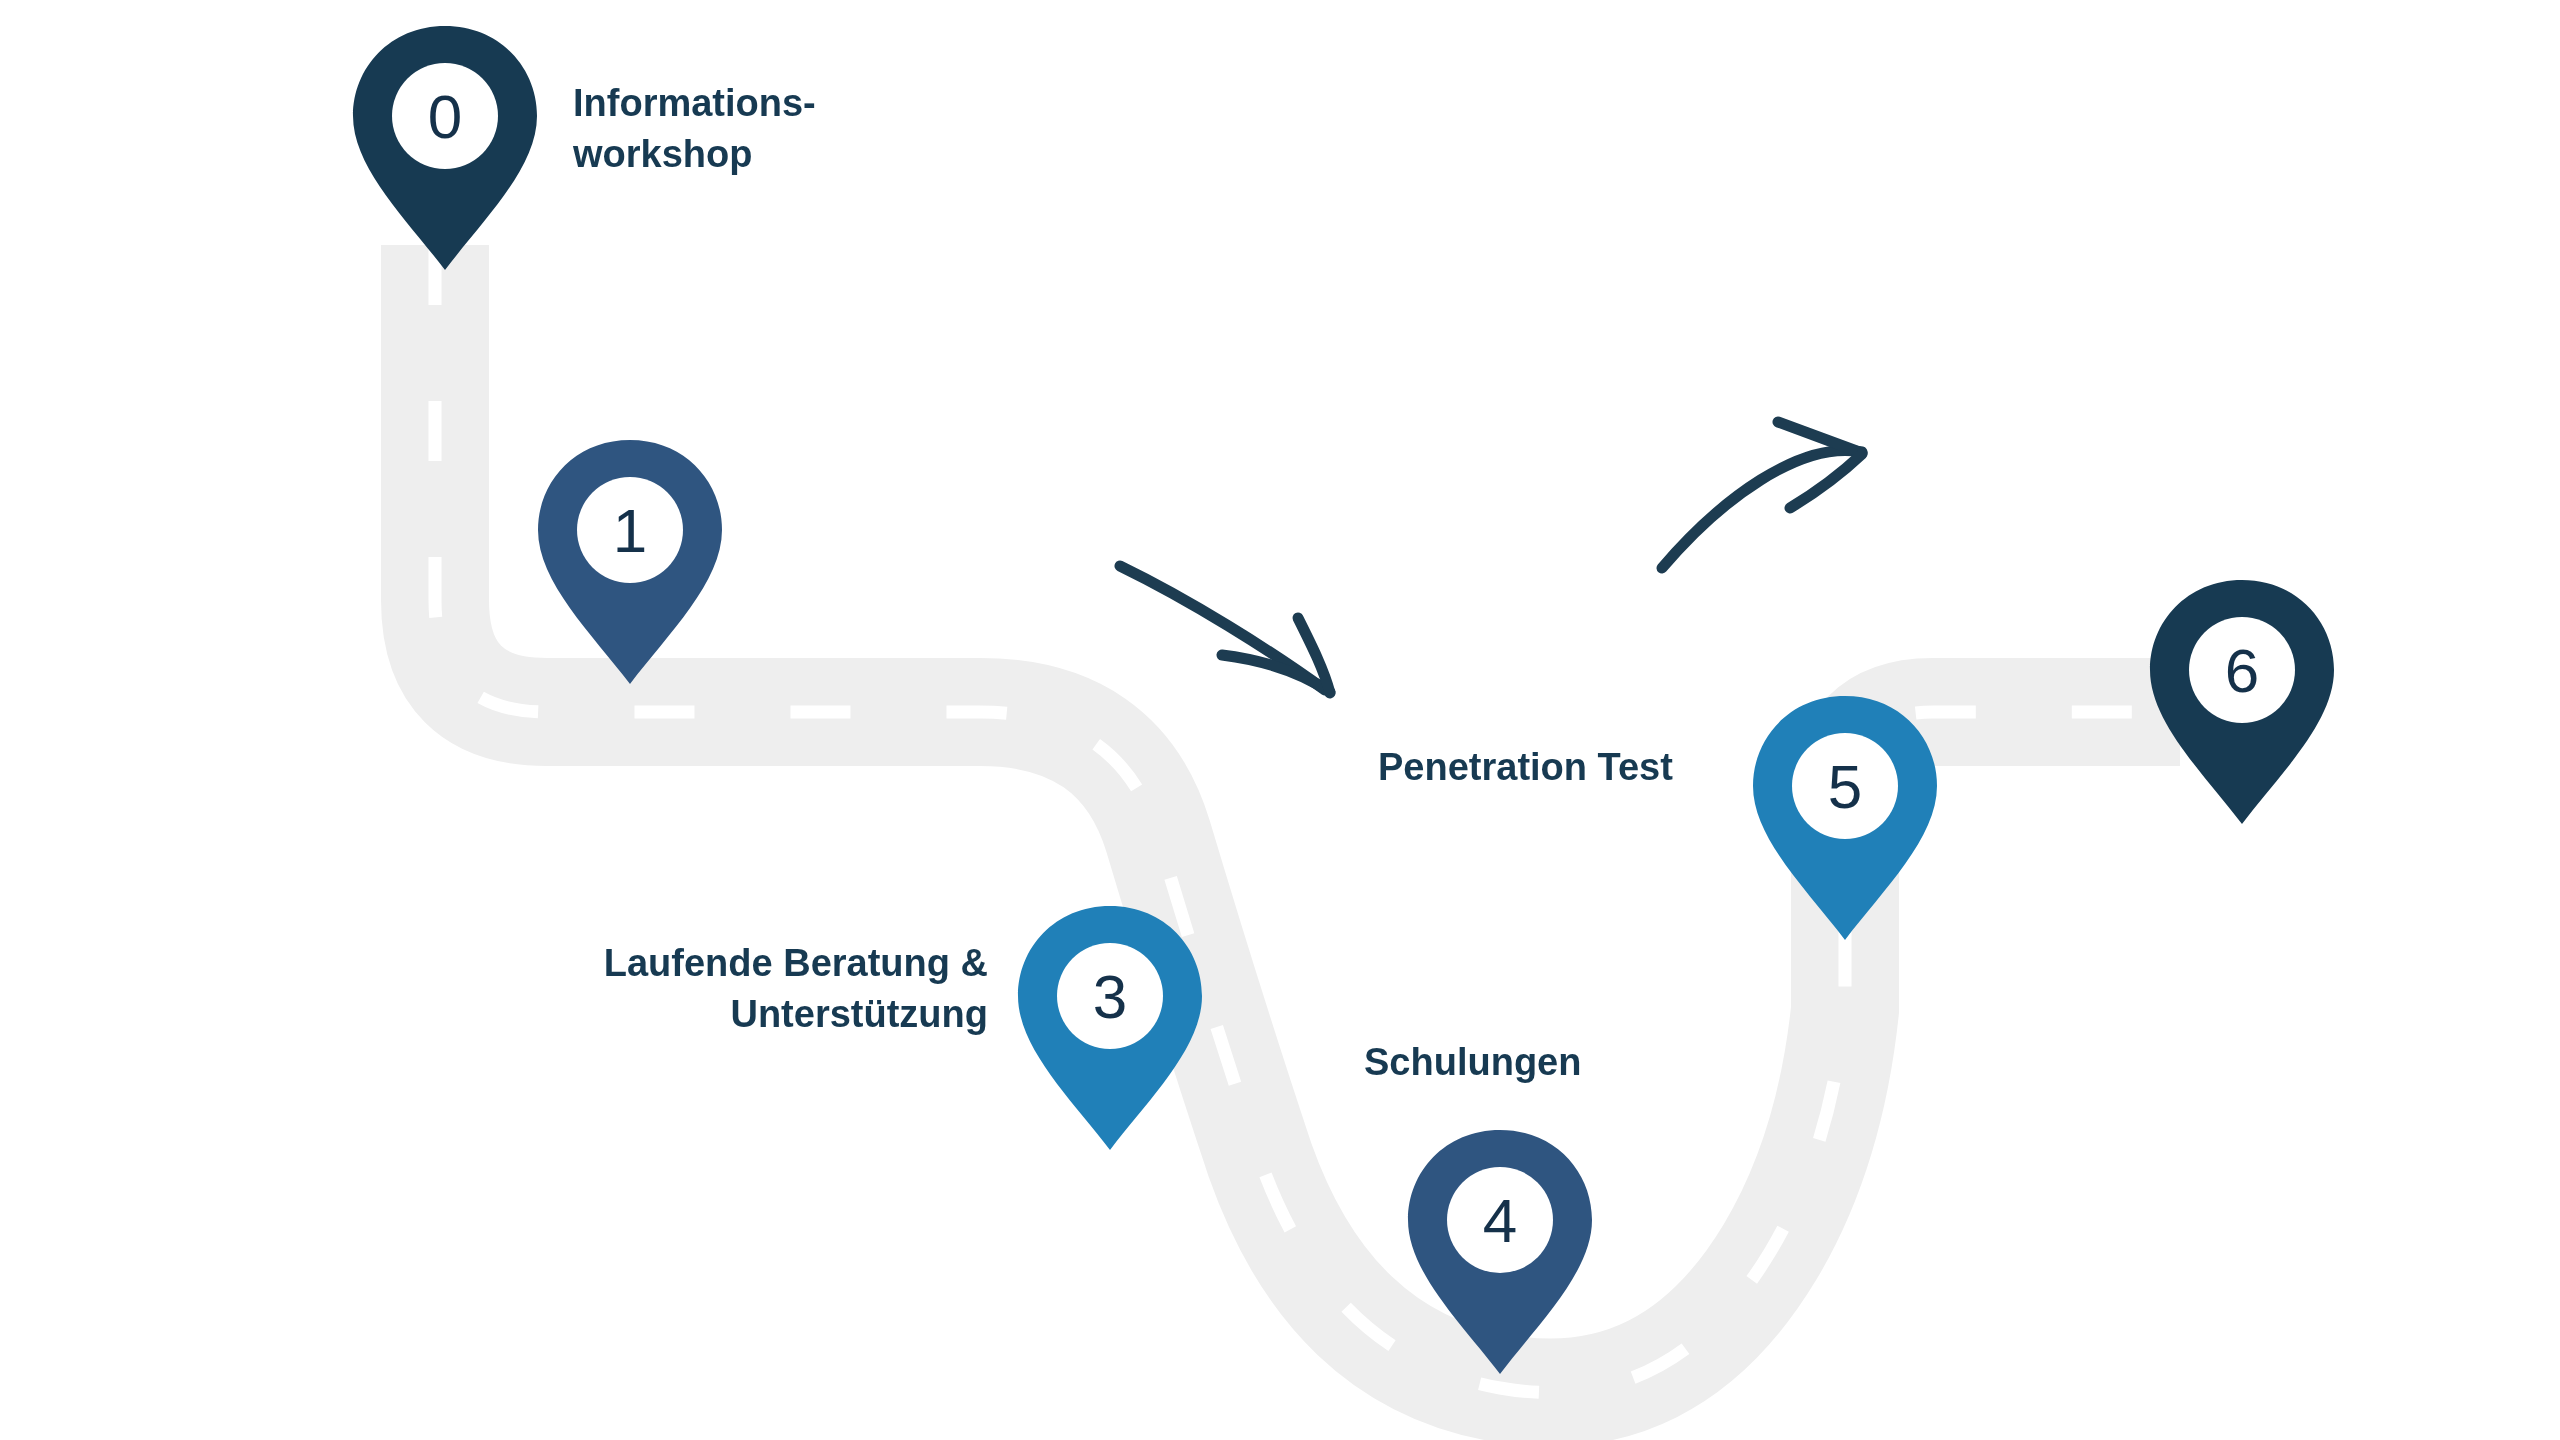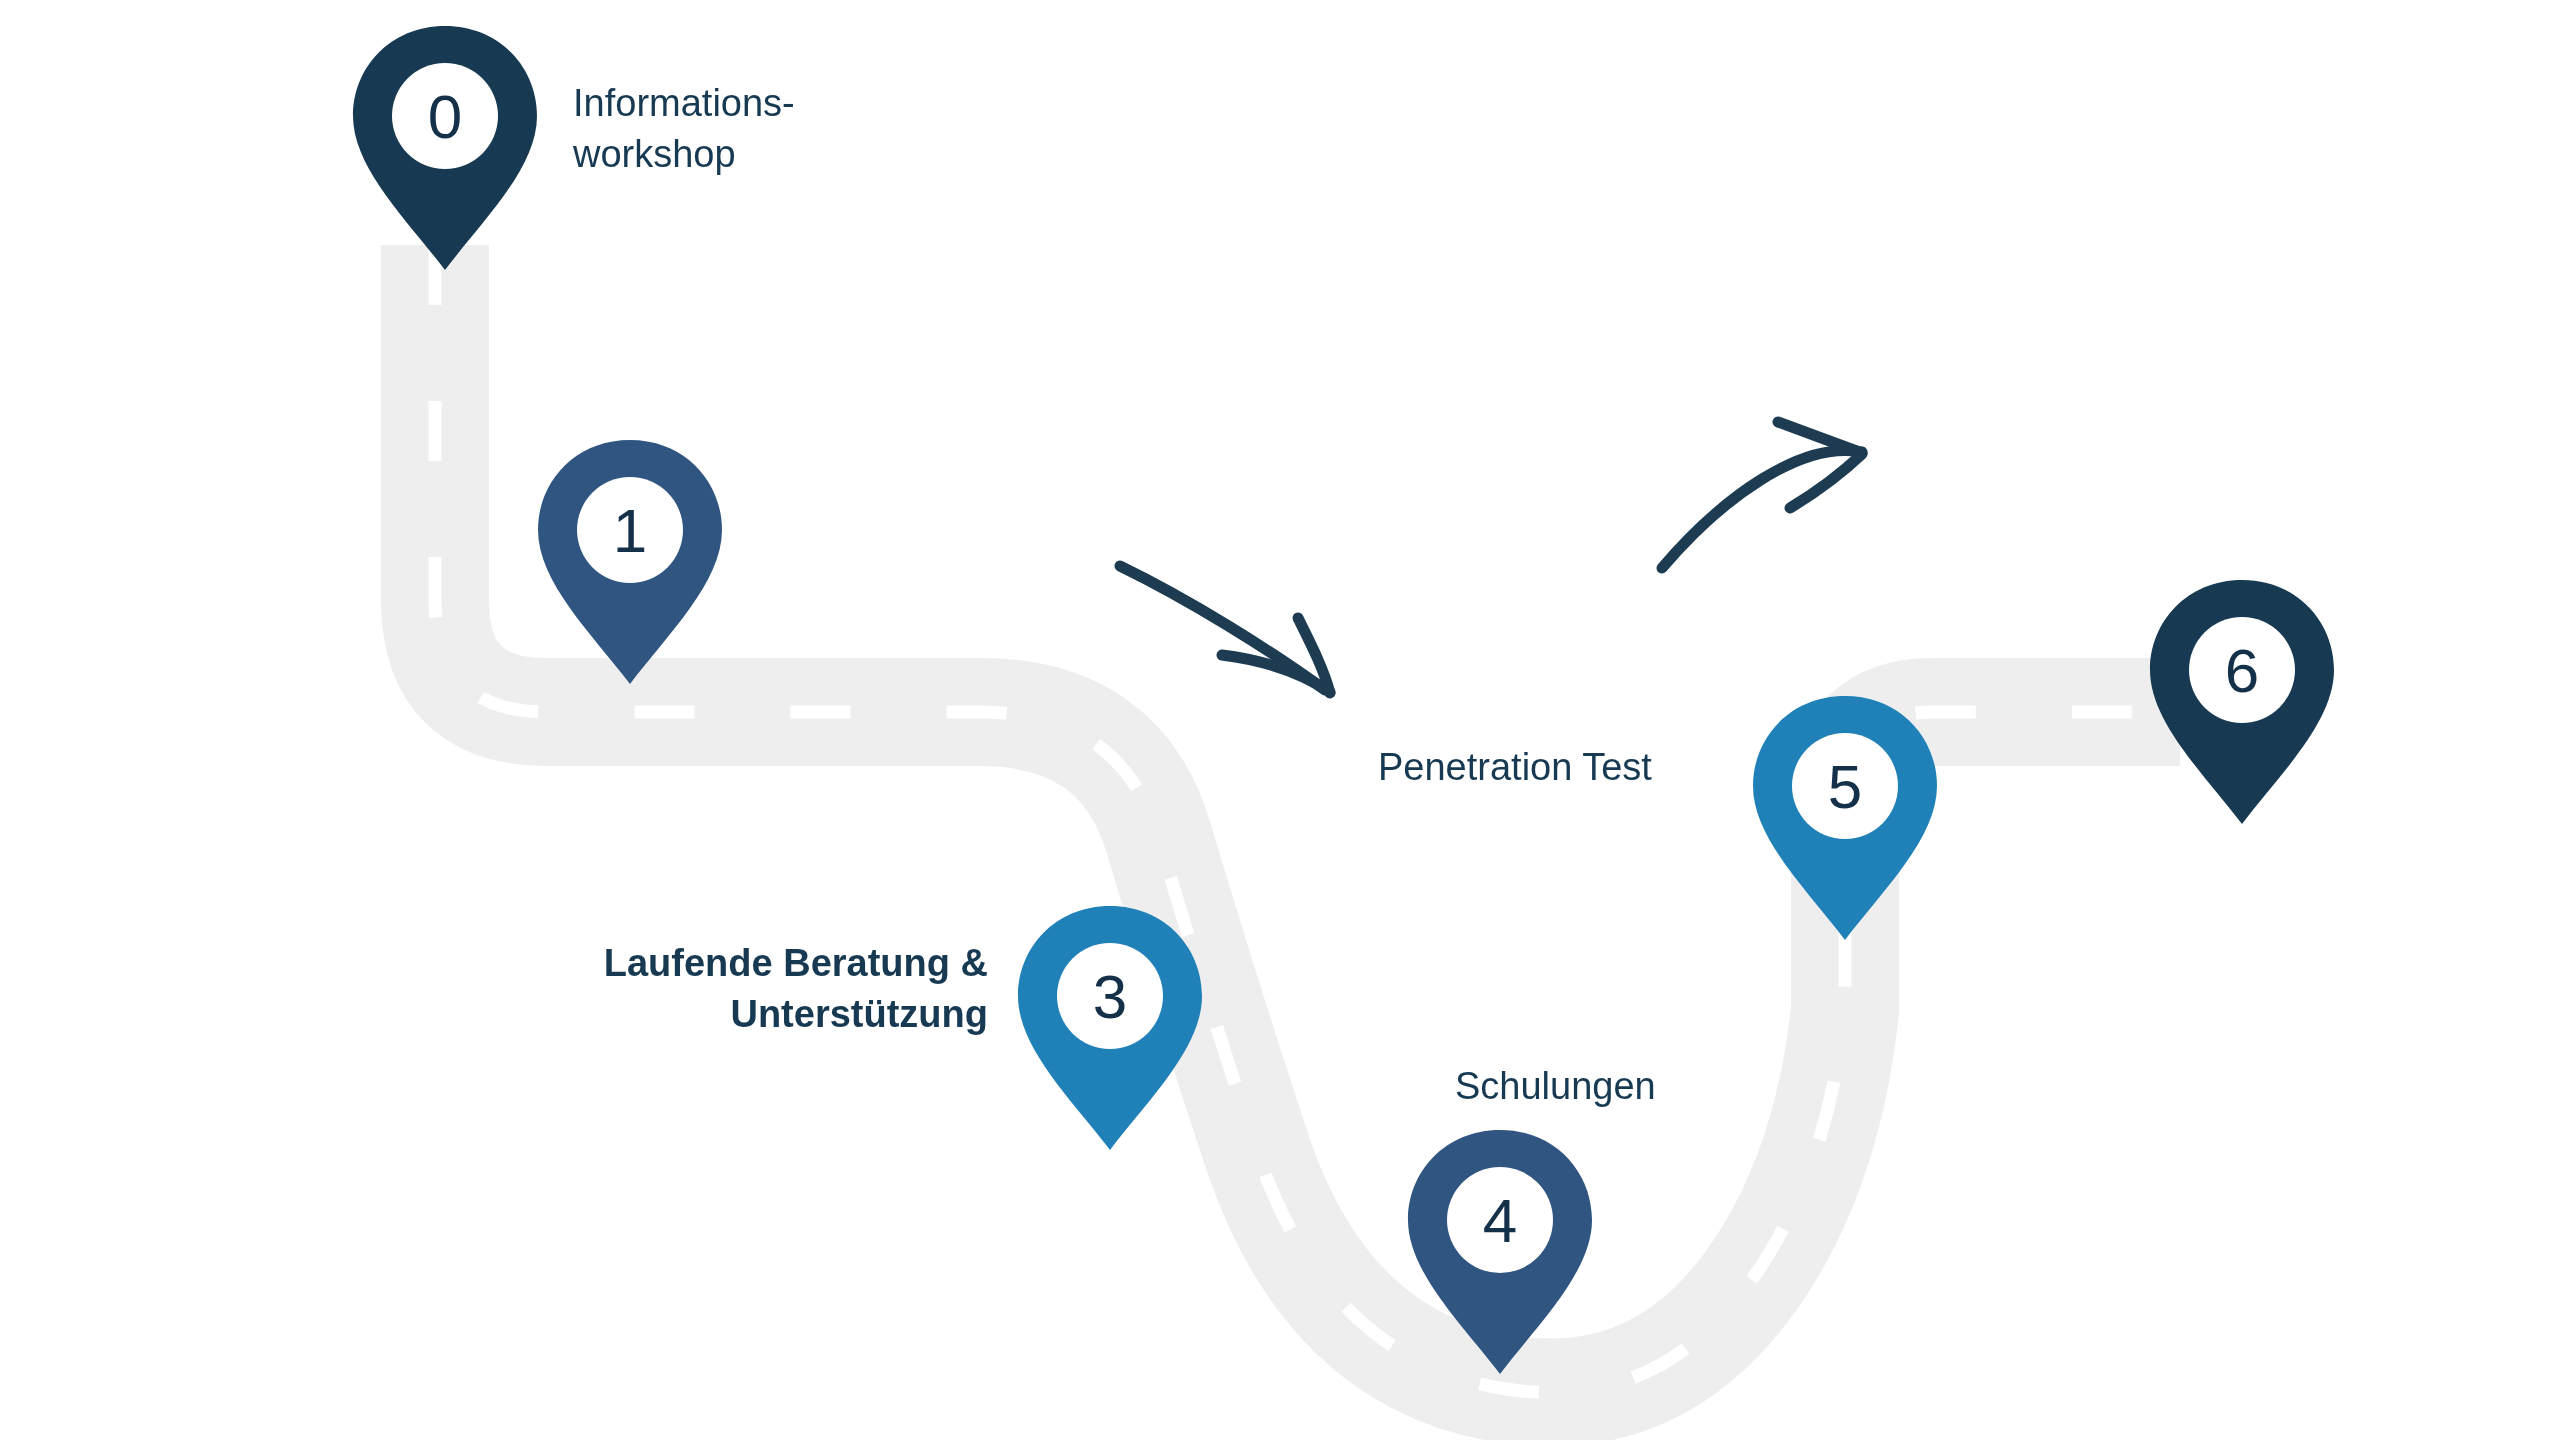--- a/index.html
+++ b/index.html
@@ -41,21 +41,21 @@
     justify-content: center;
     font-size: 62px;
     font-weight: 400;
     color: #15314a;
     font-family: "Liberation Sans", sans-serif;
     letter-spacing: 0px;
   }
   .label {
     position: absolute;
     color: #173a52;
-    font-weight: normal;
+    font-weight: bold;
     font-size: 38px;
     line-height: 1.33;
     font-family: "Liberation Sans", sans-serif;
     white-space: pre-line;
   }
   .callout {
     position: absolute;
   }
   .callout-title {
     color: #173a52;
@@ -155,21 +155,21 @@
 Unterstützung</div>
   </div>
 
   <div class="pin" style="left:1400px; top:1122px;">
     <svg viewBox="0 0 200 260">
       <path d="M100 8 C45 8 8 50 8 98 C8 150 62 202 100 252 C138 202 192 150 192 98 C192 50 155 8 100 8 Z" fill="#2f5580"></path>
       <circle cx="100" cy="98" r="53" fill="#ffffff"></circle>
     </svg>
     <div class="pin-number">4</div>
   </div>
-  <div class="label" style="left:1455px; top:1037px;margin-top:24px;">Schulungen</div>
+  <div class="label" style="left:1364px; top:1037px;">Schulungen</div>
 
   <div class="pin" style="left:1745px; top:688px;">
     <svg viewBox="0 0 200 260">
       <path d="M100 8 C45 8 8 50 8 98 C8 150 62 202 100 252 C138 202 192 150 192 98 C192 50 155 8 100 8 Z" fill="#2080b8"></path>
       <circle cx="100" cy="98" r="53" fill="#ffffff"></circle>
     </svg>
     <div class="pin-number">5</div>
   </div>
   <div class="label" style="left:1378px; top:742px;">Penetration Test</div>
 

